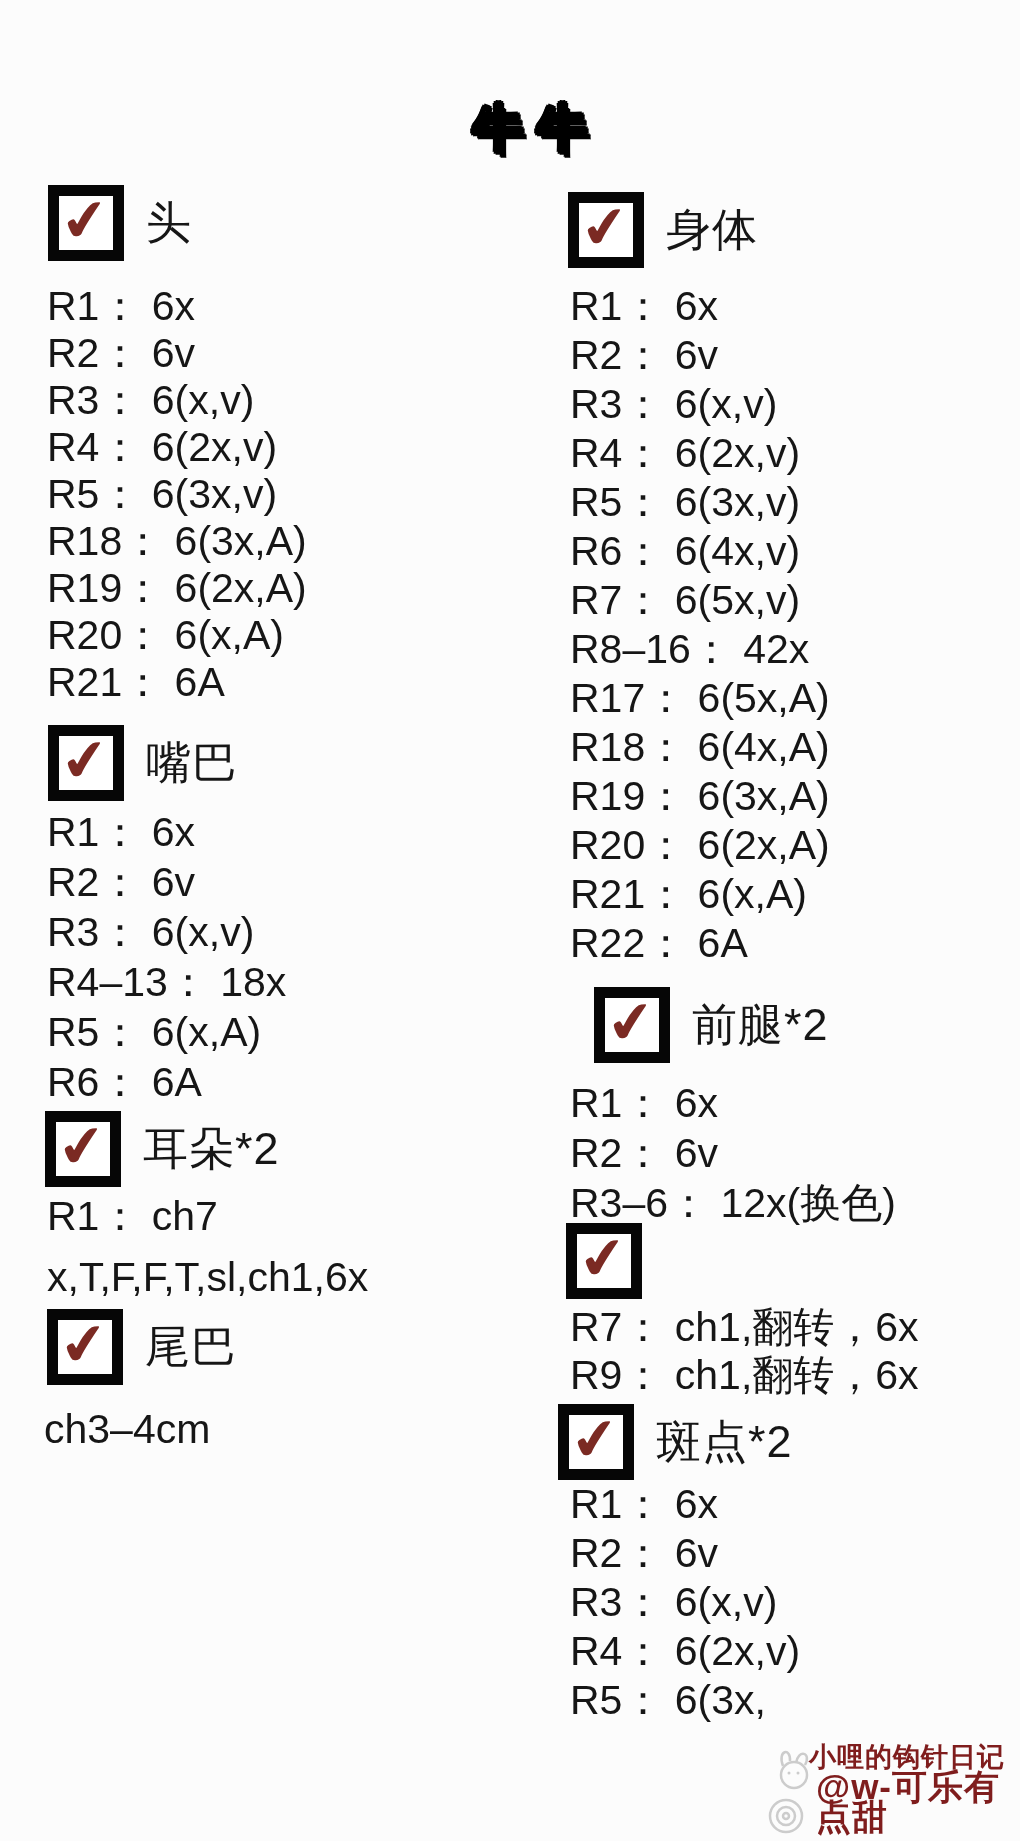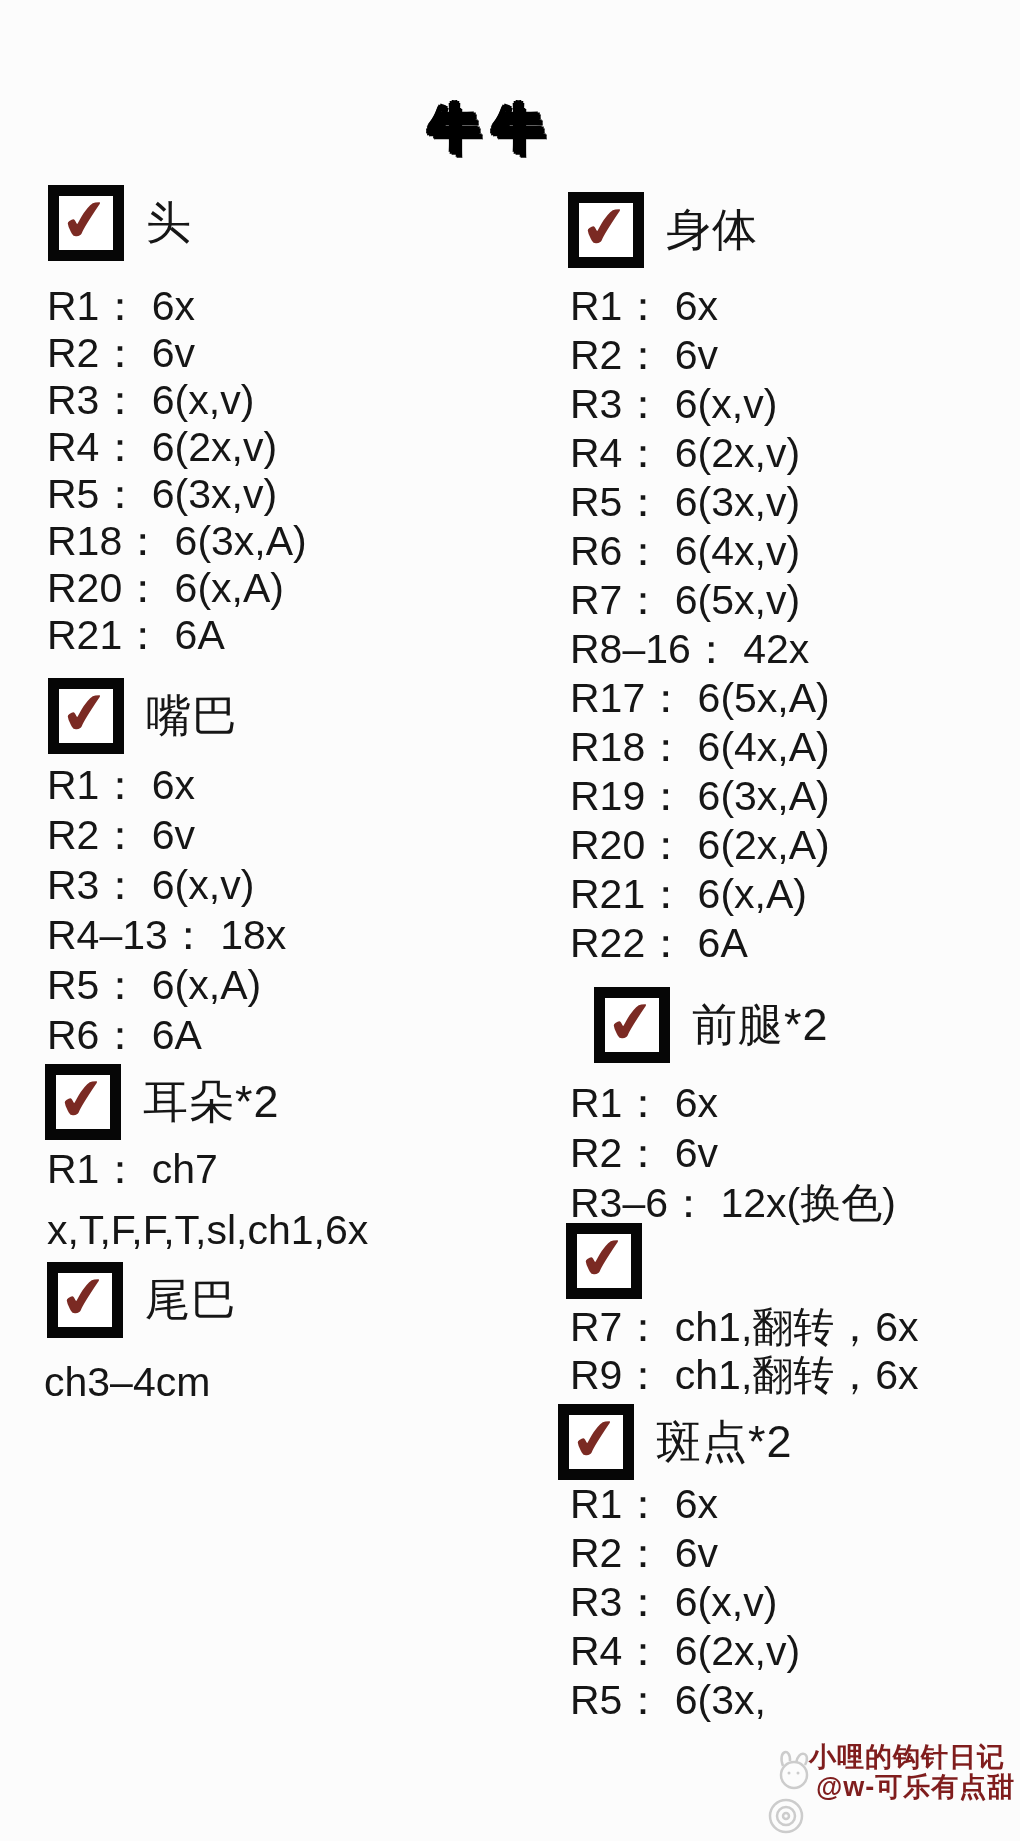--- a/index.html
+++ b/index.html
@@ -9,20 +9,21 @@
     font-family:"Liberation Sans","DejaVu Sans",sans-serif;
   }
   .title{
     position:absolute;top:101px;left:0;width:972px;text-align:center;
     font-size:50px;font-weight:bold;line-height:1.1;color:#fff;
     -webkit-text-stroke:2.5px #000;
     text-shadow:
       3px 0 0 #000,-3px 0 0 #000,0 3px 0 #000,0 -3px 0 #000,
       2px 2px 0 #000,-2px 2px 0 #000,2px -2px 0 #000,-2px -2px 0 #000,
       5px 6px 0 #000,4px 5px 0 #000;
+    padding-left: 44px;
   }
   .col{position:absolute}
   .col-left{left:40px;top:185px;width:470px}
   .col-right{left:558px;top:192px;width:462px}
 
   .section-header{display:flex;align-items:center}
   .checkbox{
     flex:0 0 auto;width:54px;height:54px;border:11px solid #060606;
     background:#fff;display:flex;align-items:center;justify-content:center;
     overflow:visible;
@@ -67,36 +68,36 @@
   .sec-hind  .row{line-height:48px}
   .sec-spots {margin-top:5px}
   .sec-spots .section-header{margin-left:0}
   .sec-spots .rows{margin-top:0;margin-left:12px}
   .sec-spots .row{line-height:49px}
 
   .watermark{position:absolute;left:765px;top:1742px;width:255px;color:#7f1d1d}
   .wm-logo{position:absolute;left:0;top:4px}
   .wm-text{margin-left:44px}
   .wm-line1{font-size:27px;line-height:30px;letter-spacing:1px;font-weight:bold}
-  .wm-line2{font-size:27px;line-height:30px;letter-spacing:1px;font-weight:bold;margin-left:7px}
+  .wm-line2{font-size:35px;line-height:30px;letter-spacing:1px;font-weight:bold;margin-left:7px}
 </style>
 </head>
 <body>
 
 <div class="title">牛 牛</div>
 
 <div class="col col-left">
   <section class="sec-head">
     <div class="section-header">
       <span class="checkbox" role="checkbox" aria-checked="true">
           <span class="checkmark" style="color: rgb(123, 42, 35);">✔</span>
         </span>
       <span class="section-label">头</span>
     </div>
-    <div class="rows"><div class="row">R1： 6x</div><div class="row">R2： 6v</div><div class="row">R3： 6(x,v)</div><div class="row">R4： 6(2x,v)</div><div class="row">R5： 6(3x,v)</div><div class="row">R18： 6(3x,A)</div><div class="row">R20： 6(x,A)</div><div class="row">R21： 6A</div></div>
+    <div class="rows"><div class="row">R1： 6x</div><div class="row">R2： 6v</div><div class="row">R3： 6(x,v)</div><div class="row">R4： 6(2x,v)</div><div class="row">R5： 6(3x,v)</div><div class="row">R18： 6(3x,A)</div><div class="row">R19： 6(2x,A)</div><div class="row">R20： 6(x,A)</div><div class="row">R21： 6A</div></div>
   </section>
 
   <section class="sec-mouth">
     <div class="section-header">
       <span class="checkbox" role="checkbox" aria-checked="true">
           <span class="checkmark" style="color: rgb(123, 42, 35);">✔</span>
         </span>
       <span class="section-label">嘴巴</span>
     </div>
     <div class="rows"><div class="row">R1： 6x</div><div class="row">R2： 6v</div><div class="row">R3： 6(x,v)</div><div class="row">R4–13： 18x</div><div class="row">R5： 6(x,A)</div><div class="row">R6： 6A</div></div>

